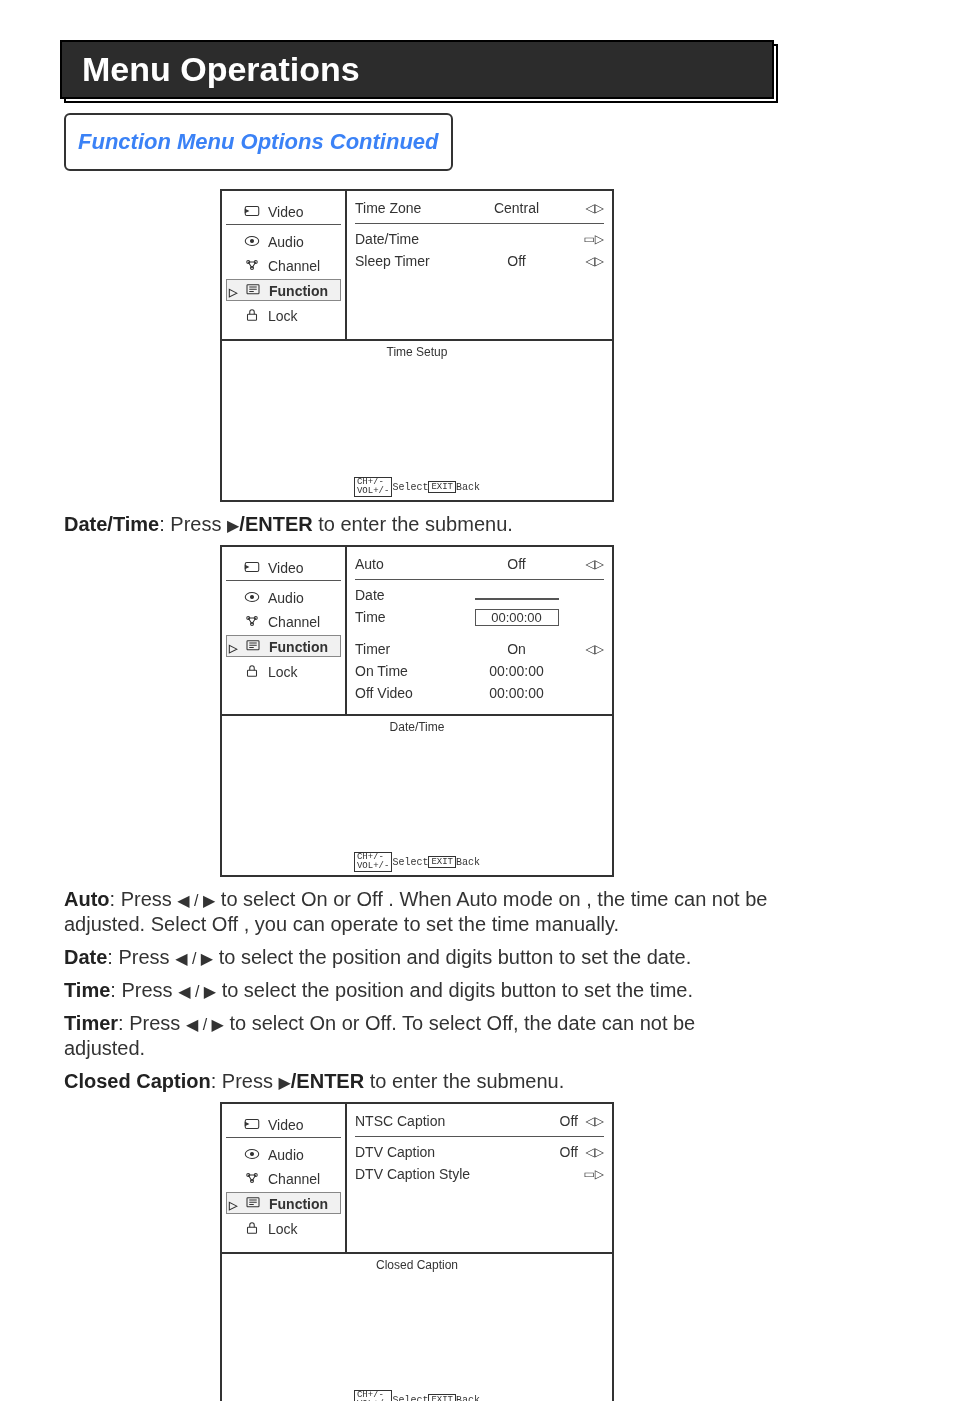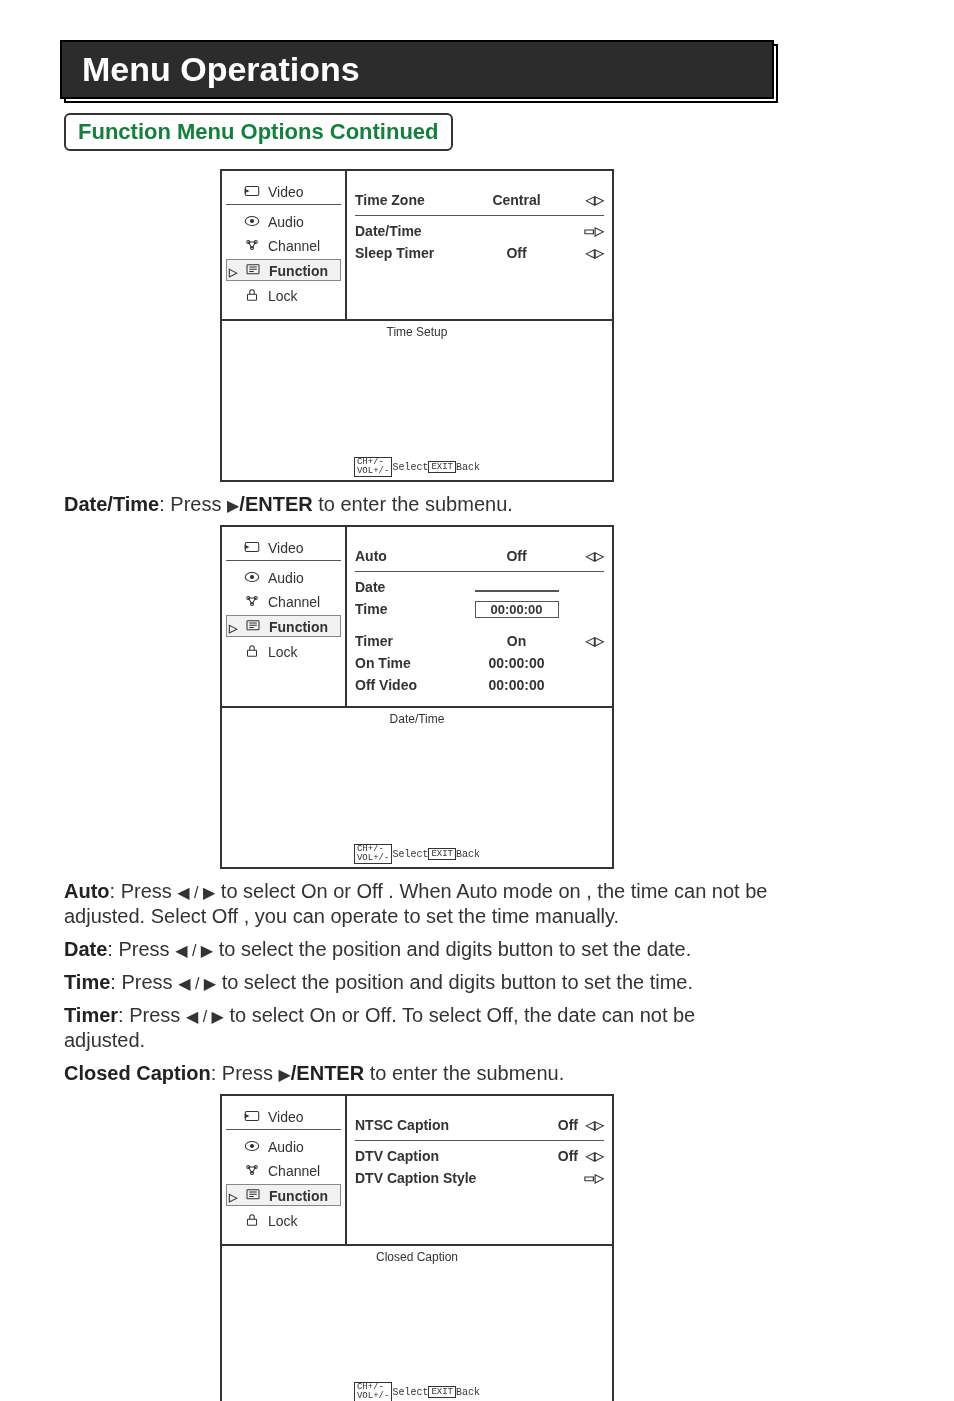--- a/index.html
+++ b/index.html
@@ -1,29 +1,29 @@
 <!DOCTYPE html>
 <html><head>
 <meta charset="utf-8">
 <style>
   html,body{margin:0;padding:0;background:#fff;color:#000;font-family:Arial,Helvetica,sans-serif;}
   .page{width:834px;min-height:1401px;box-sizing:border-box;padding:40px 60px 20px 60px;position:relative;}
   .title-bar{background:#2c2c2c;color:#fff;font-size:34px;font-weight:bold;padding:8px 20px;border:2px solid #000;box-shadow:4px 4px 0 -2px #fff,4px 4px 0 0 #000;margin-bottom:14px;}
-  .subtitle-box{display:inline-block;border:2px solid #333;border-radius:6px;padding:4px 12px;font-size:22px;font-weight:bold;color:#15803d;margin:0 0 12px 4px;}
+  .subtitle-box{display:inline-block;border:2px solid #333;border-radius:6px;padding:14px 12px;font-size:22px;font-weight:bold;color:#3b82f6;margin:0 0 12px 4px;font-style:italic;}
   .osd{width:390px;border:2px solid #333;margin:6px auto 10px auto;font-size:14px;color:#333;}
   .osd-body{display:flex;}
   .sidebar{width:125px;border-right:2px solid #333;padding:6px 4px 10px 4px;box-sizing:border-box;}
   .sb-item{display:flex;align-items:flex-end;gap:6px;margin:4px 0;padding:1px 2px;}
   .sb-item.first{border-bottom:1px solid #555;padding-bottom:4px;margin-bottom:6px;}
   .sb-item.selected{font-weight:bold;background:#f1f1f1;border:1px solid #888;}
   .sb-caret{width:8px;display:inline-block;text-align:center;font-size:11px;}
   .sb-icon{width:20px;height:18px;display:flex;align-items:center;justify-content:center;}
   .sb-icon svg{width:18px;height:18px;stroke:#333;fill:none;stroke-width:1.4;}
   .sb-label{font-size:14px;}
-  .content{flex:1;padding:18px 8px 10px 8px;box-sizing:border-box;font-weight:bold;}
+  .content{flex:1;padding:6px 8px 10px 8px;box-sizing:border-box;}
   .row{display:flex;align-items:center;height:22px;}
   .row .lbl{flex:0 0 100px;}
   .row .val{flex:1;text-align:center;}
   .row .glyph{flex:0 0 26px;text-align:right;font-size:12px;}
   .row.sep{border-bottom:1px solid #555;padding-bottom:4px;margin-bottom:4px;}
   .boxed{display:inline-block;min-width:70px;border:1px solid #555;text-align:center;font-size:13px;padding:0 6px;}
   .osd-footer{display:flex;align-items:center;border-top:2px solid #333;font-size:12px;flex-direction:column;}
   .footer-title{flex:0 0 125px;text-align:center;padding:4px 0;border-right:0 solid transparent;}
   .footer-right{flex:1;display:flex;justify-content:flex-end;align-items:center;gap:0;padding:3px 6px;font-size:10px;font-family:Liberation Mono, monospace;}
   .keybox{border:1px solid #333;padding:0 2px;font-size:9px;line-height:10px;}

